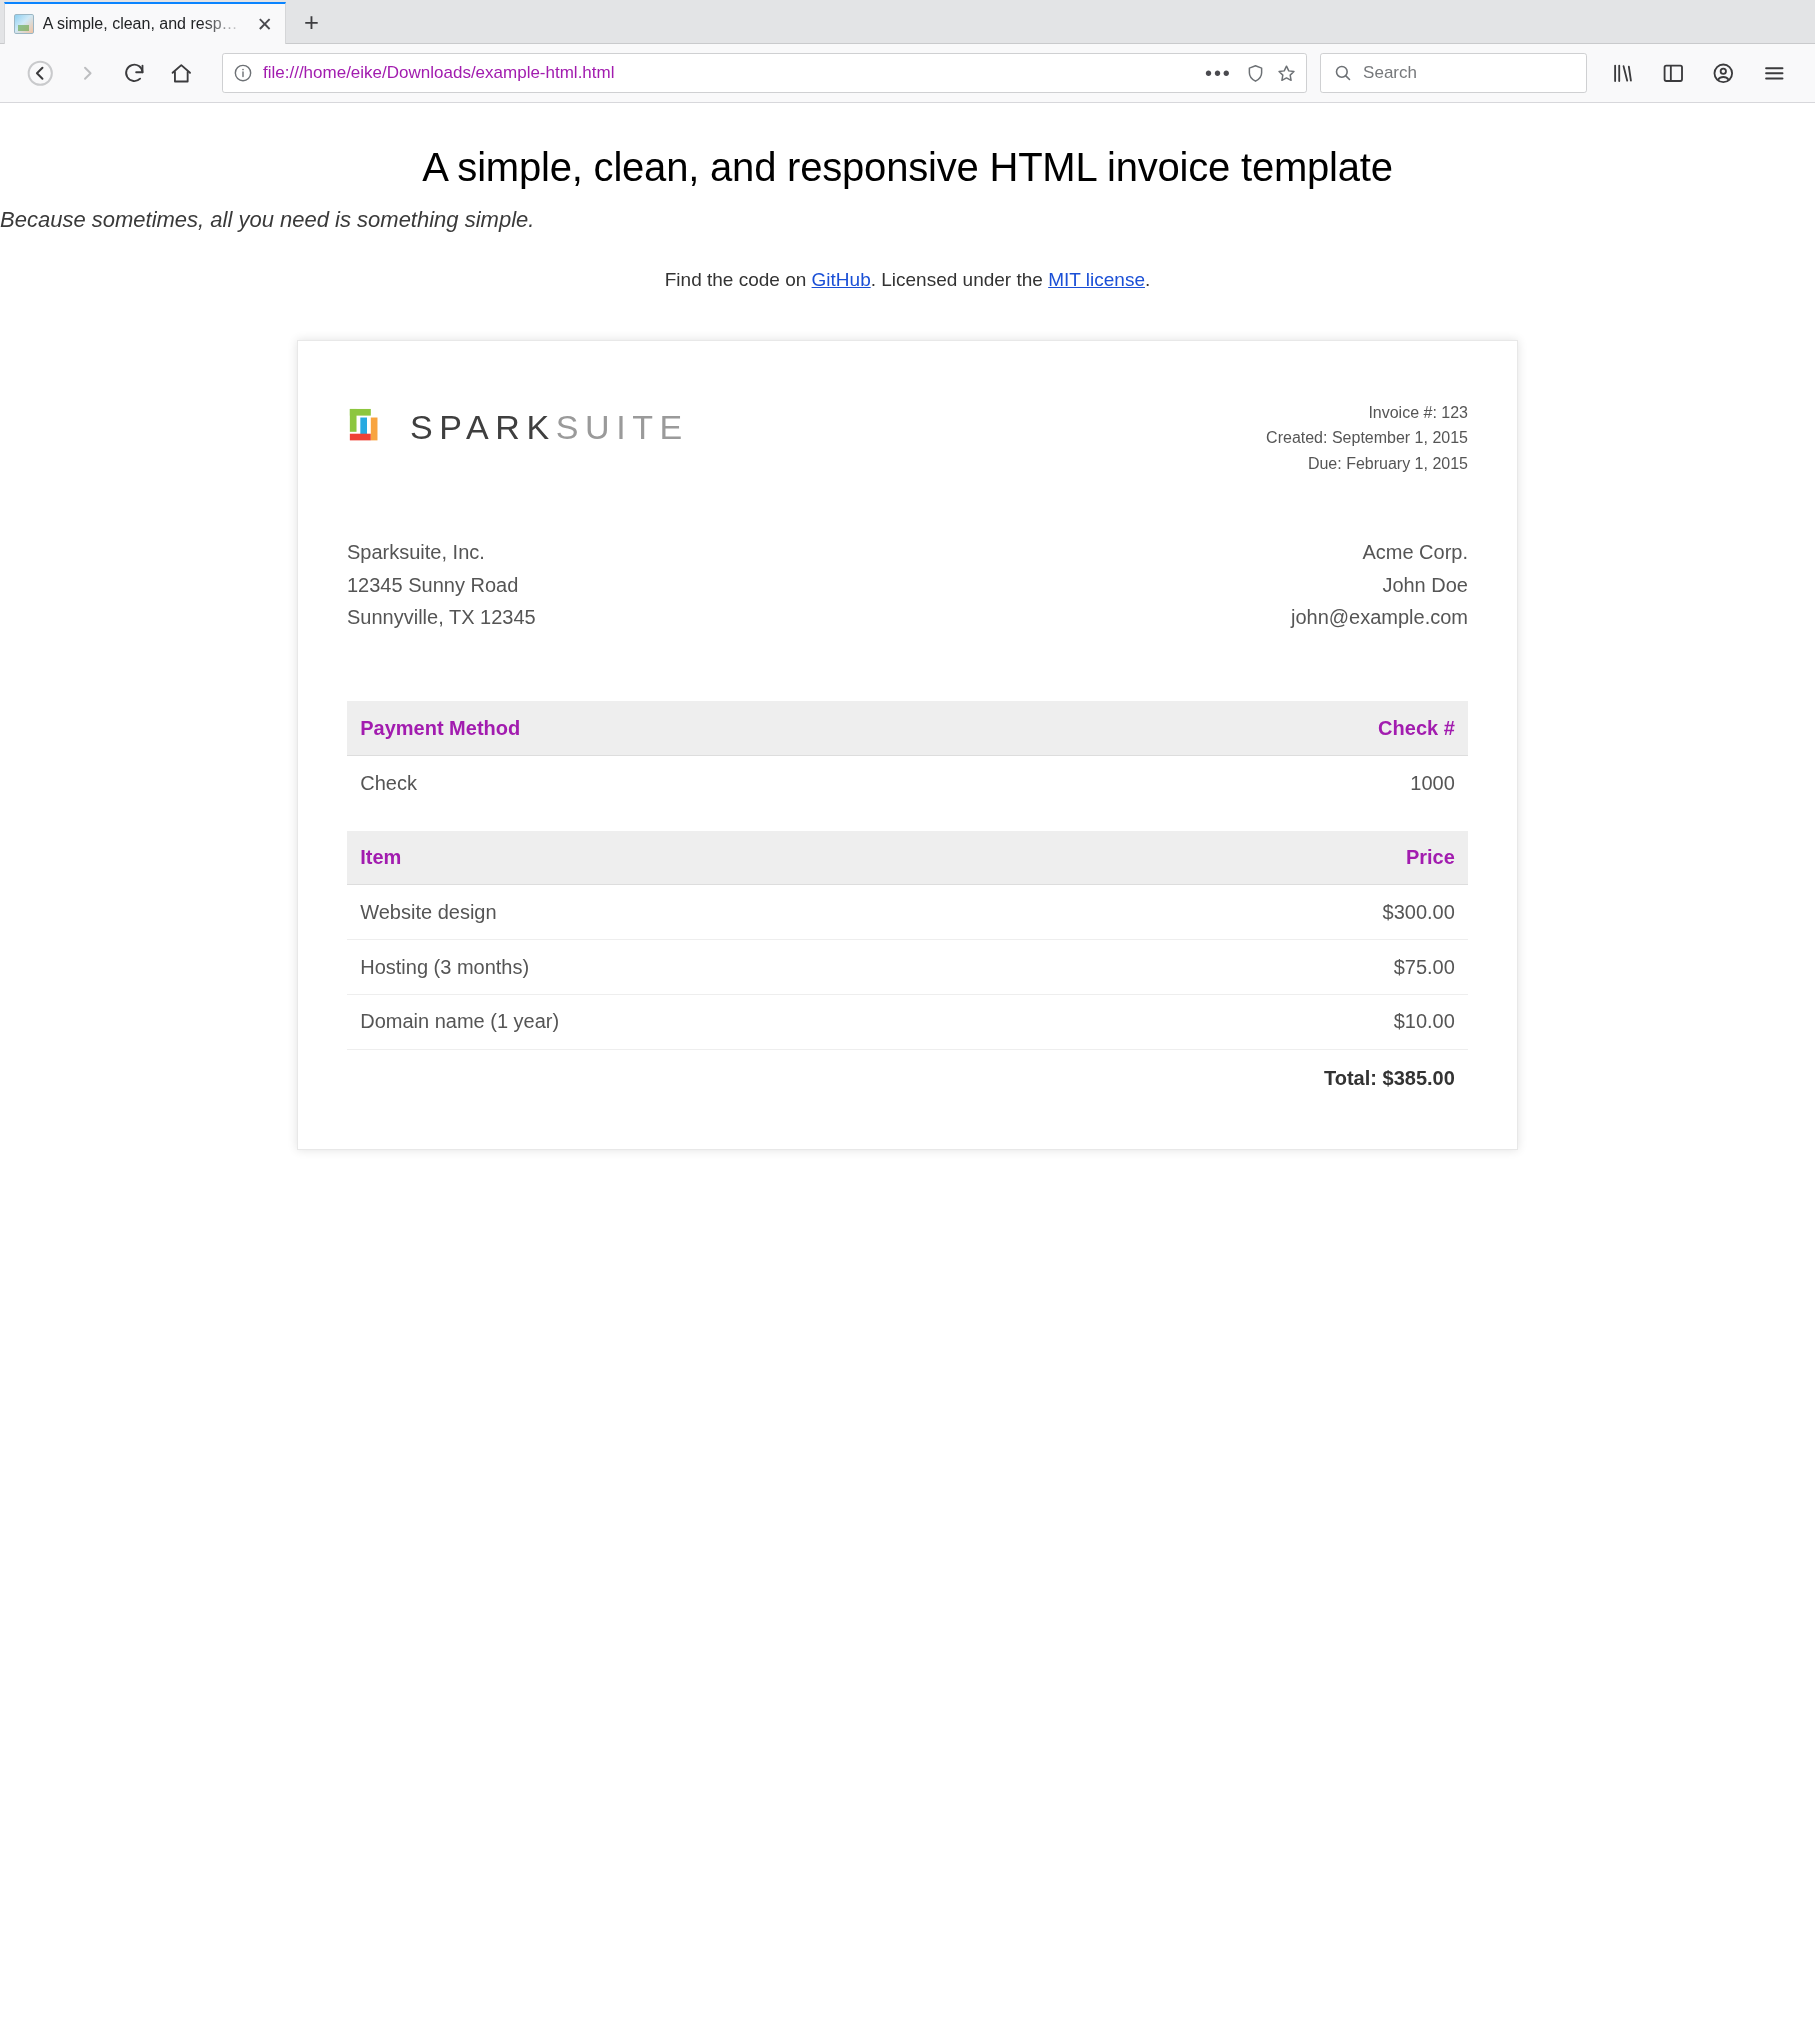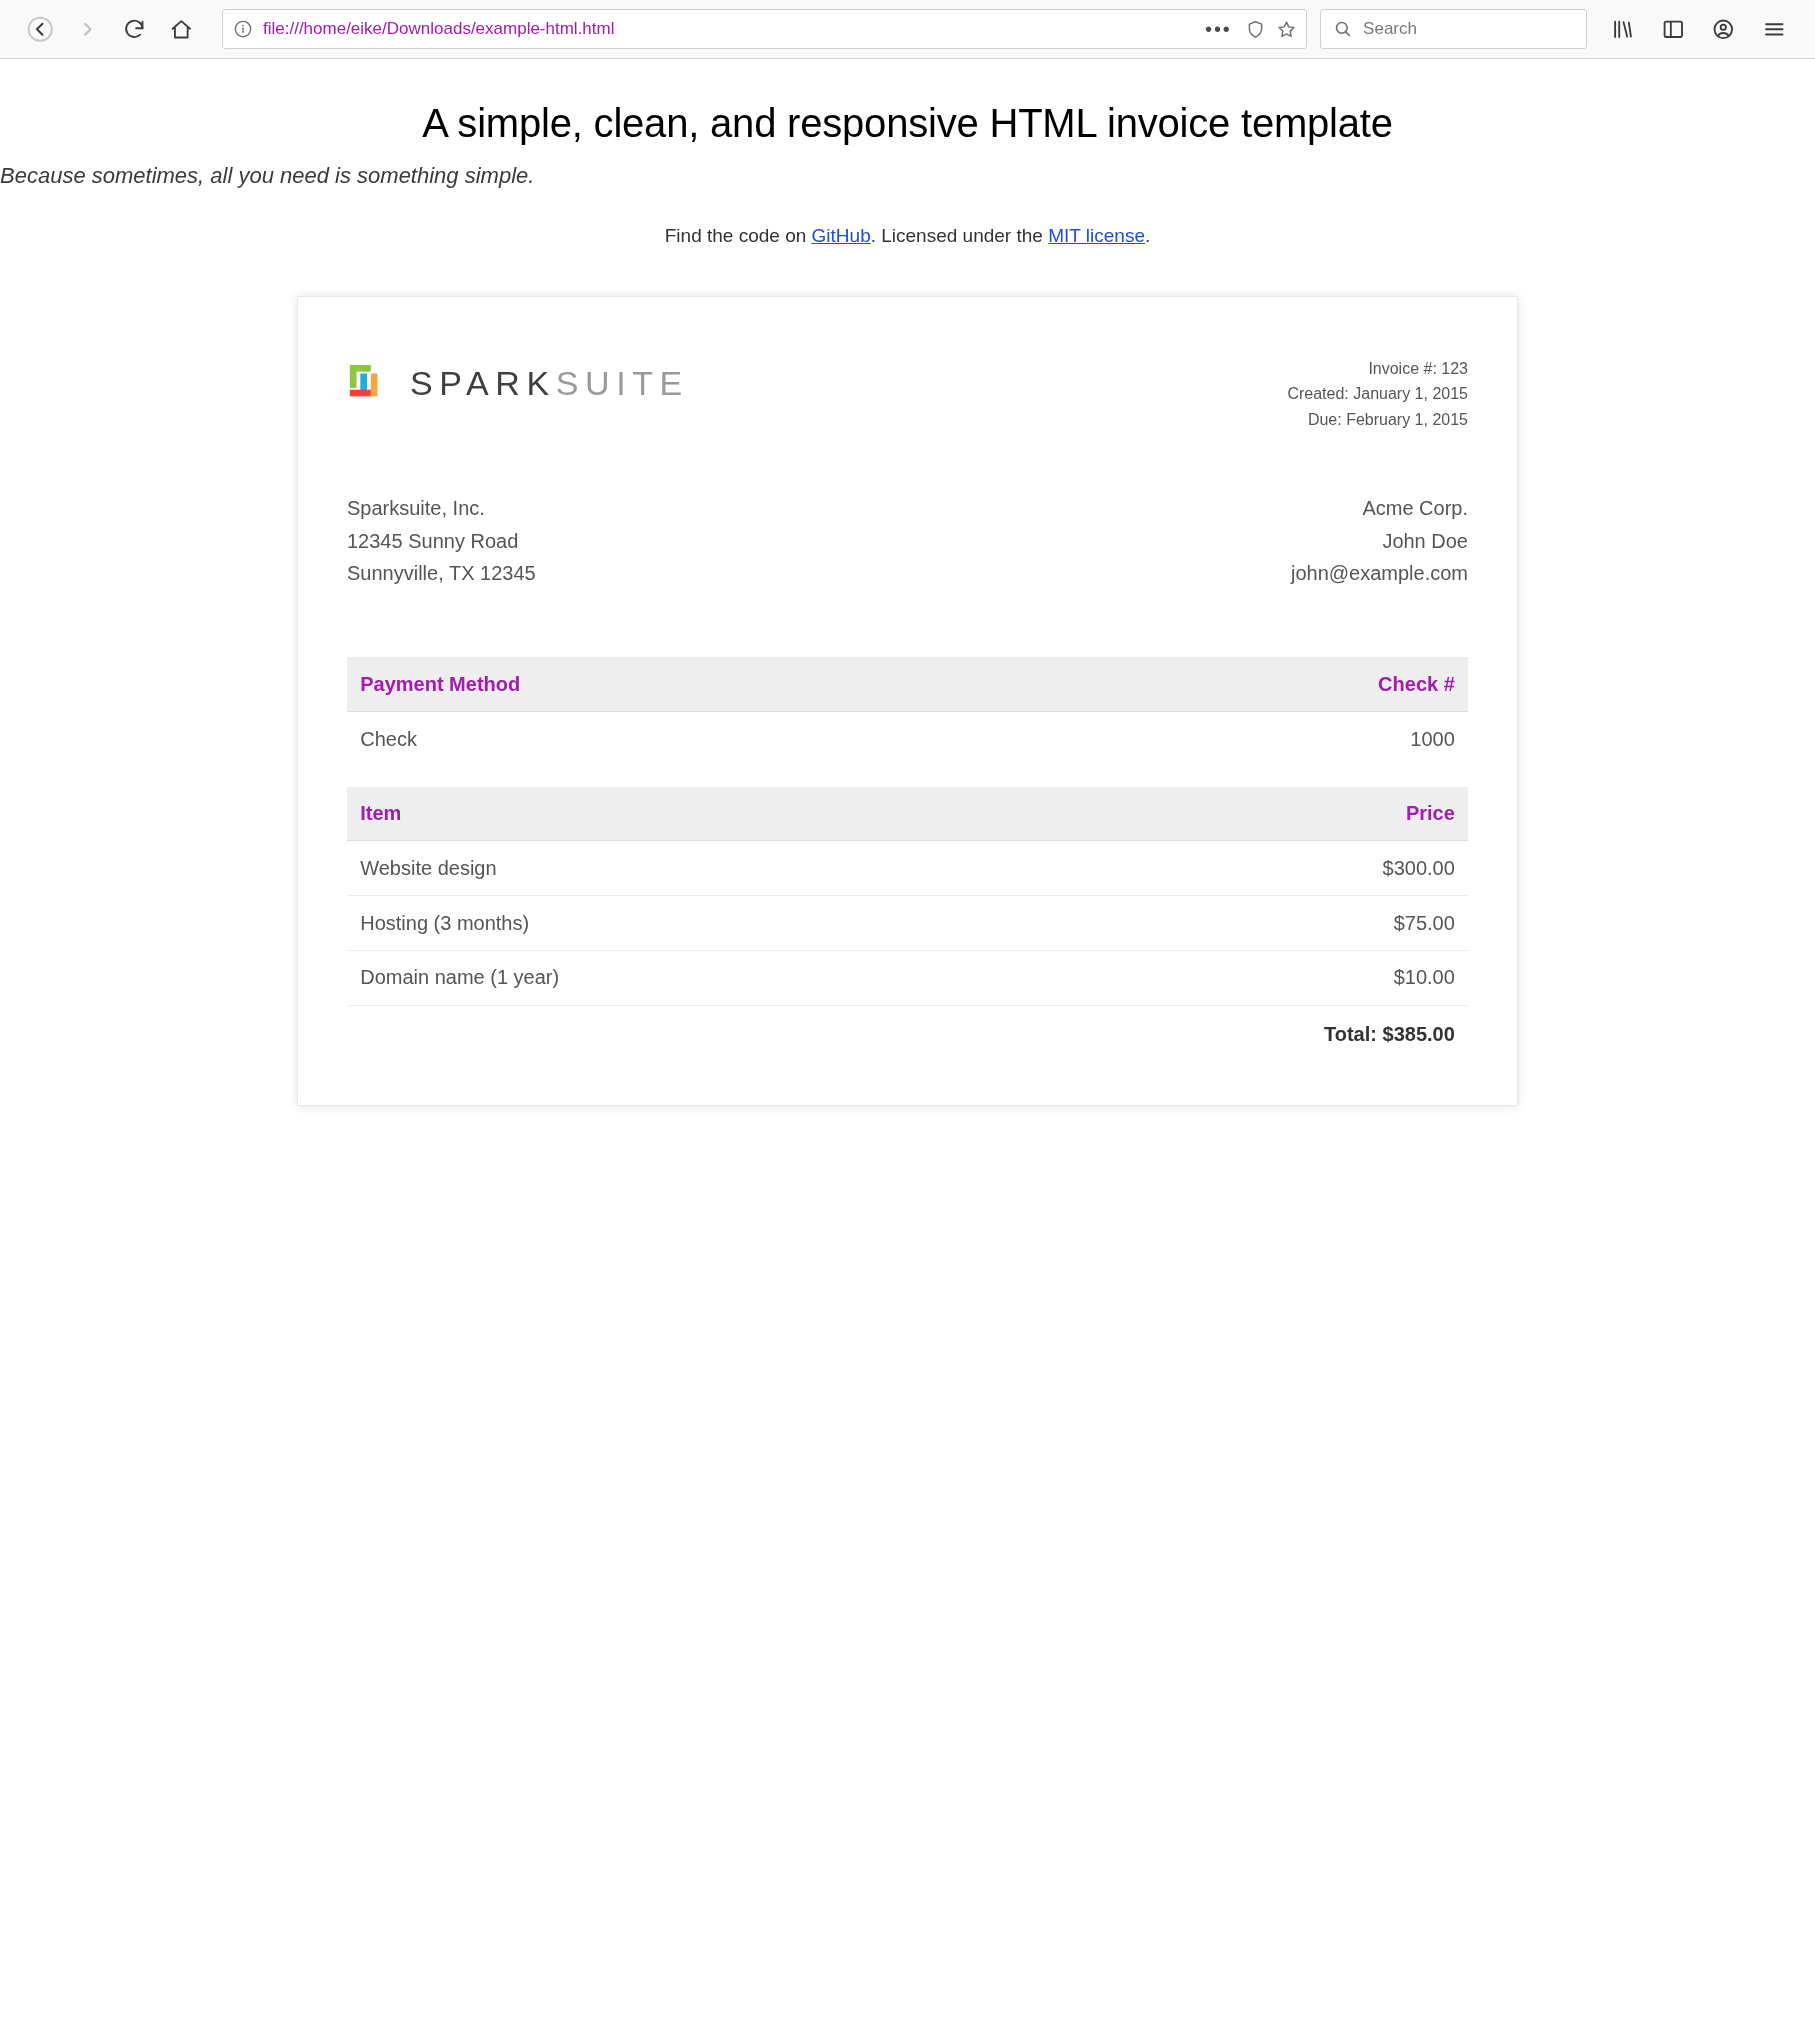--- a/index.html
+++ b/index.html
@@ -204,20 +204,28 @@
   tr.item.last td { border-bottom: none; }
   tr.details td { padding-bottom: 32px; }
   tr.total td { border-top: 1.9px solid #eeeeee; font-weight: bold; color: #333; padding-top: 13.2px;}
   td.right { text-align: right; }
 </style>
 </head>
 <body>
 
 <div class="browser">
 
+  <div class="tabstrip">
+    <div class="tab">
+      <span class="favicon"></span>
+      <span class="tab-title">A simple, clean, and resp…</span>
+      <span class="tab-close">✕</span>
+    </div>
+    <div class="newtab">+</div>
+  </div>
 
   <div class="navbar">
     <div class="navbtn">
       <svg width="26.5" height="26.5" viewBox="0 0 24 24" fill="none" stroke="currentColor" stroke-width="1.8" stroke-linecap="round" stroke-linejoin="round">
           <circle cx="12" cy="12" r="10.5" stroke="#c9cacc"></circle>
           <path d="M14 7l-5 5 5 5"></path>
         </svg>
     </div>
     <div class="navbtn disabled">
       <svg width="26.5" height="26.5" viewBox="0 0 24 24" fill="none" stroke="currentColor" stroke-width="1.8" stroke-linecap="round" stroke-linejoin="round">
@@ -313,21 +321,21 @@
               <rect x="3" y="3" width="7" height="24" fill="#8dc63f"></rect>
               <rect x="14" y="12" width="7" height="22" fill="#27aae1"></rect>
               <rect x="3" y="29" width="22" height="7" fill="#ef4136"></rect>
               <rect x="25" y="12" width="7" height="24" fill="#f7941e" opacity="0.85"></rect>
             </svg>
           </span>
           <span class="logo-word"><span>SPARK</span><span class="light">SUITE</span></span>
         </div>
         <div class="inv-meta">
           <div>Invoice #: 123</div>
-          <div>Created: January 1, 2015</div>
+          <div>Created: September 1, 2015</div>
           <div>Due: February 1, 2015</div>
         </div>
       </div>
 
       <div class="inv-parties">
         <div class="party-left">
           <div>Sparksuite, Inc.</div>
           <div>12345 Sunny Road</div>
           <div>Sunnyville, TX 12345</div>
         </div>

